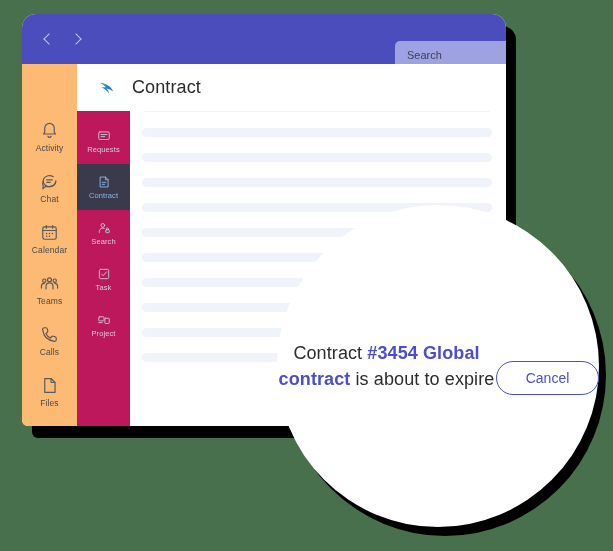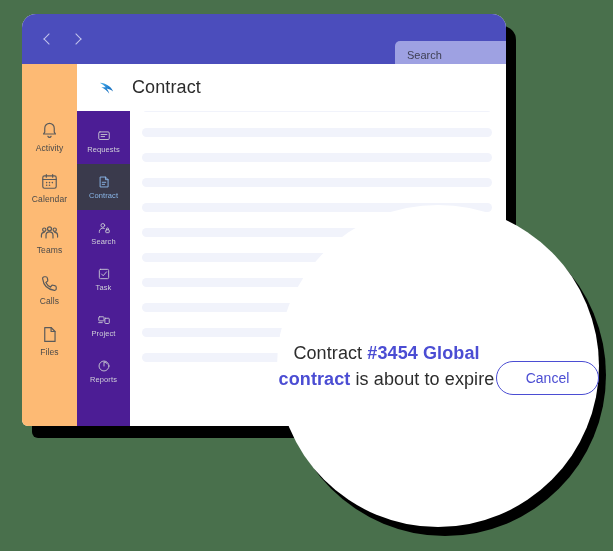--- a/index.html
+++ b/index.html
@@ -105,21 +105,21 @@
     color: #4a4a4a;
     letter-spacing: .1px;
   }
   .rail-icon { width: 19px; height: 19px; display: block; }
   .rail-icon svg { width: 19px; height: 19px; display: block; }
 
   
   #dark-nav {
     width: 53px;
     flex: 0 0 53px;
-    background: #4c1d95;
+    background: #be185d;
     padding-top: 8px;
     box-sizing: border-box;
   }
   .nav-item {
     height: 46px;
     display: flex;
     flex-direction: column;
     align-items: center;
     justify-content: center;
     gap: 2px;
@@ -247,20 +247,30 @@
       <div class="rail-item">
         <span class="rail-icon">
           <svg viewBox="0 0 24 24" fill="none" stroke="#5a5a5a" stroke-width="1.5" stroke-linecap="round" stroke-linejoin="round">
             <path d="M6 9a6 6 0 0 1 12 0v5l1.6 2.4H4.4L6 14z"></path>
             <path d="M10 19.2a2.1 2.1 0 0 0 4 0"></path>
           </svg>
         </span>
         <span class="label">Activity</span>
       </div>
 
+      <div class="rail-item">
+        <span class="rail-icon">
+          <svg viewBox="0 0 24 24" fill="none" stroke="#5a5a5a" stroke-width="1.5" stroke-linecap="round" stroke-linejoin="round">
+            <path d="M20 11.5a8 7 0 1 1-3.2-5.6"></path>
+            <path d="M20 11.5a8 7 0 0 1-8 7H6.6L3.6 21.4l.5-3.6A7.9 7.9 0 0 1 4 11.5"></path>
+            <path d="M8.5 10h7M8.5 13h4.5"></path>
+          </svg>
+        </span>
+        <span class="label">Chat</span>
+      </div>
 
       <div class="rail-item">
         <span class="rail-icon">
           <svg viewBox="0 0 24 24" fill="none" stroke="#5a5a5a" stroke-width="1.5" stroke-linecap="round" stroke-linejoin="round">
             <rect x="3.5" y="5" width="17" height="15.5" rx="2.2"></rect>
             <path d="M3.5 9.5h17"></path>
             <path d="M8 3.2v3.4M16 3.2v3.4"></path>
             <circle cx="8.4" cy="13.4" r="1" fill="#5a5a5a" stroke="none"></circle>
             <circle cx="12" cy="13.4" r="1" fill="#5a5a5a" stroke="none"></circle>
             <circle cx="15.6" cy="13.4" r="1" fill="#5a5a5a" stroke="none"></circle>
@@ -365,29 +375,20 @@
         <span class="nav-icon">
           <svg viewBox="0 0 24 24" fill="none" stroke="#c6c6d2" stroke-width="1.6" stroke-linecap="round" stroke-linejoin="round">
             <rect x="3" y="6.5" width="9" height="7" rx="1.2"></rect>
             <rect x="13.5" y="9" width="7.5" height="9" rx="1.2"></rect>
             <path d="M3 16.5h6"></path>
           </svg>
         </span>
         <span class="label">Project</span>
       </div>
 
-      <div class="nav-item">
-        <span class="nav-icon">
-          <svg viewBox="0 0 24 24" fill="none" stroke="#c6c6d2" stroke-width="1.6" stroke-linecap="round" stroke-linejoin="round">
-            <circle cx="12" cy="12" r="8.5"></circle>
-            <path d="M12 12V5.2a6.8 6.8 0 0 1 5.6 3"></path>
-          </svg>
-        </span>
-        <span class="label">Reports</span>
-      </div>
 
     </div>
 
     <div id="content">
       <div class="skeleton-row"></div>
       <div class="skeleton-row"></div>
       <div class="skeleton-row"></div>
       <div class="skeleton-row"></div>
       <div class="skeleton-row"></div>
       <div class="skeleton-row"></div>

